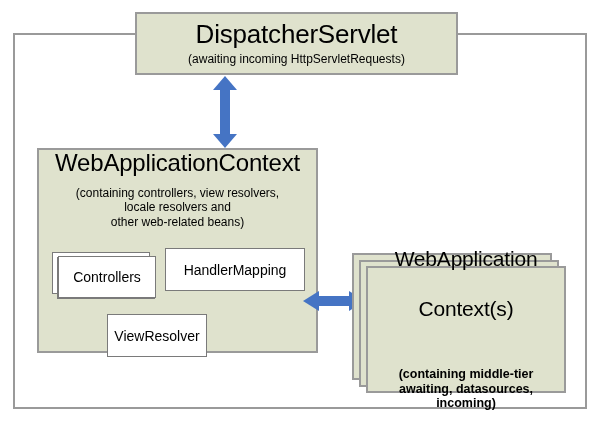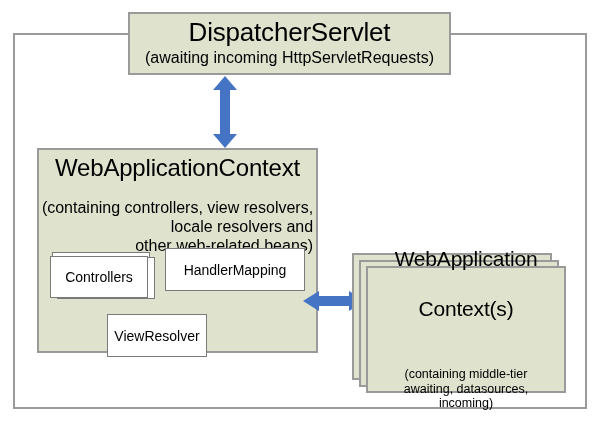--- a/index.html
+++ b/index.html
@@ -48,40 +48,38 @@
     white-space: nowrap;
   }
   .gbox .sub {
     font-size: 12.5px;
     line-height: 1.18;
     margin-top: 2px;
   }
 
   
   #dispatcher {
-    left: 128px;
+    left: 135px;
     top: 12px;
     width: 323px;
     height: 63px;
   }
   #dispatcher .title { font-size: 26px; }
-  #dispatcher .sub { font-size: 16px; margin-top: 3px; }
+  #dispatcher .sub { font-size: 12px; margin-top: 3px; }
 
   
   #webappctx {
     left: 37px;
     top: 148px;
     width: 281px;
     height: 205px;
     justify-content: flex-start;
-    padding-top: 5px;
-    text-align: right;
   }
   #webappctx .title { font-size: 24px; }
-  #webappctx .sub { font-size: 16px; margin-top: 19px; }
+  #webappctx .sub { font-size: 12px; margin-top: 11px; }
 
   
   .wbox {
     position: absolute;
     background: #ffffff;
     border: 1px solid #7a7a7a;
     box-sizing: border-box;
     display: flex;
     align-items: center;
     justify-content: center;
@@ -92,39 +90,39 @@
   .wghost {
     position: absolute;
     background: #ffffff;
     border: 1px solid #7a7a7a;
     box-sizing: border-box;
   }
 
   
   #ctrl-back2 { left: 52px; top: 252px; width: 98px; height: 42px; }
   #ctrl-back1 { left: 57px; top: 257px; width: 98px; height: 42px; }
-  #ctrl-front { left: 50px; top: 256px; width: 98px; height: 42px; }
+  #ctrl-front { left: 58px; top: 256px; width: 98px; height: 42px; }
 
   #handlermapping { left: 165px; top: 248px; width: 140px; height: 43px; }
   #viewresolver   { left: 107px; top: 314px; width: 100px; height: 43px; }
 
   
   #ctx-back2 {
     left: 352px; top: 253px; width: 200px; height: 127px;
   }
   #ctx-back1 {
     left: 359px; top: 260px; width: 200px; height: 127px;
   }
   #ctx-front {
     left: 366px; top: 266px; width: 200px; height: 127px;
     justify-content: center;
     gap: 28px;
   }
   #ctx-front .title { font-size: 21px; }
-  #ctx-front .sub { font-size: 12.5px; margin-top: 19px; }
+  #ctx-front .sub { font-size: 12.5px; margin-top: 19px; font-weight: bold; }
 
   
   .arrow {
     position: absolute;
   }
   #arrow-vertical { left: 204px; top: 76px; width: 42px; height: 72px; }
   #arrow-horizontal { left: 303px; top: 283px; width: 62px; height: 36px; }
 
   .nowrap { white-space: nowrap; }
 </style>

